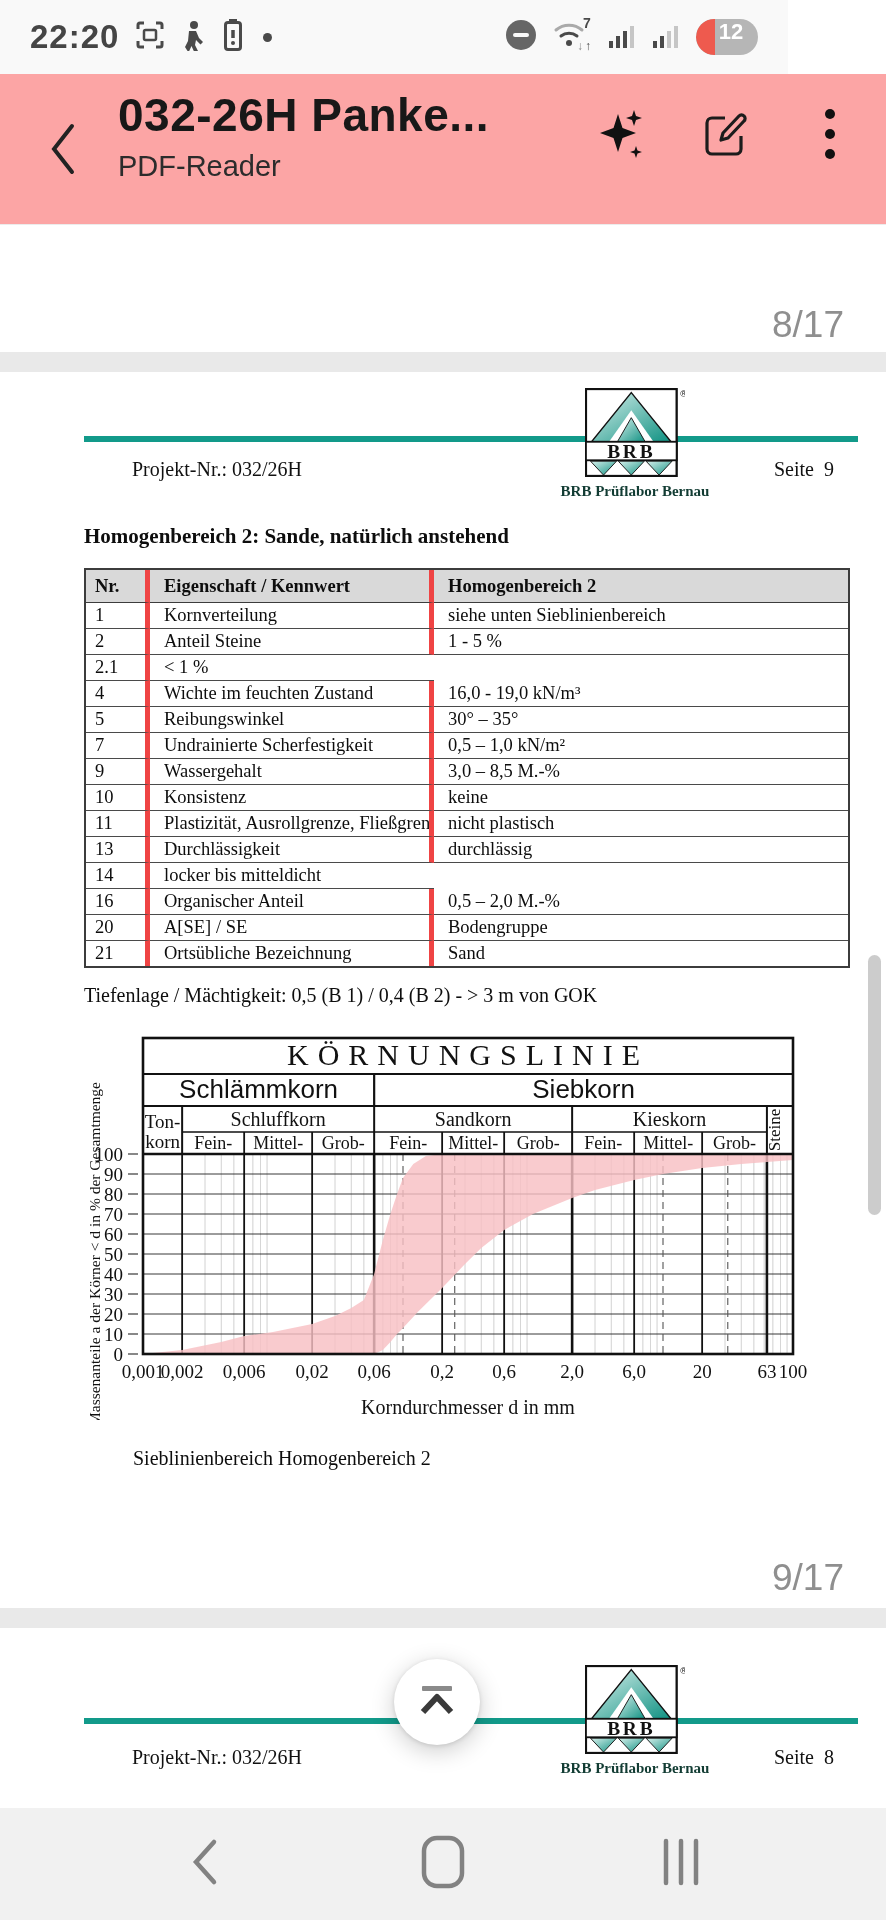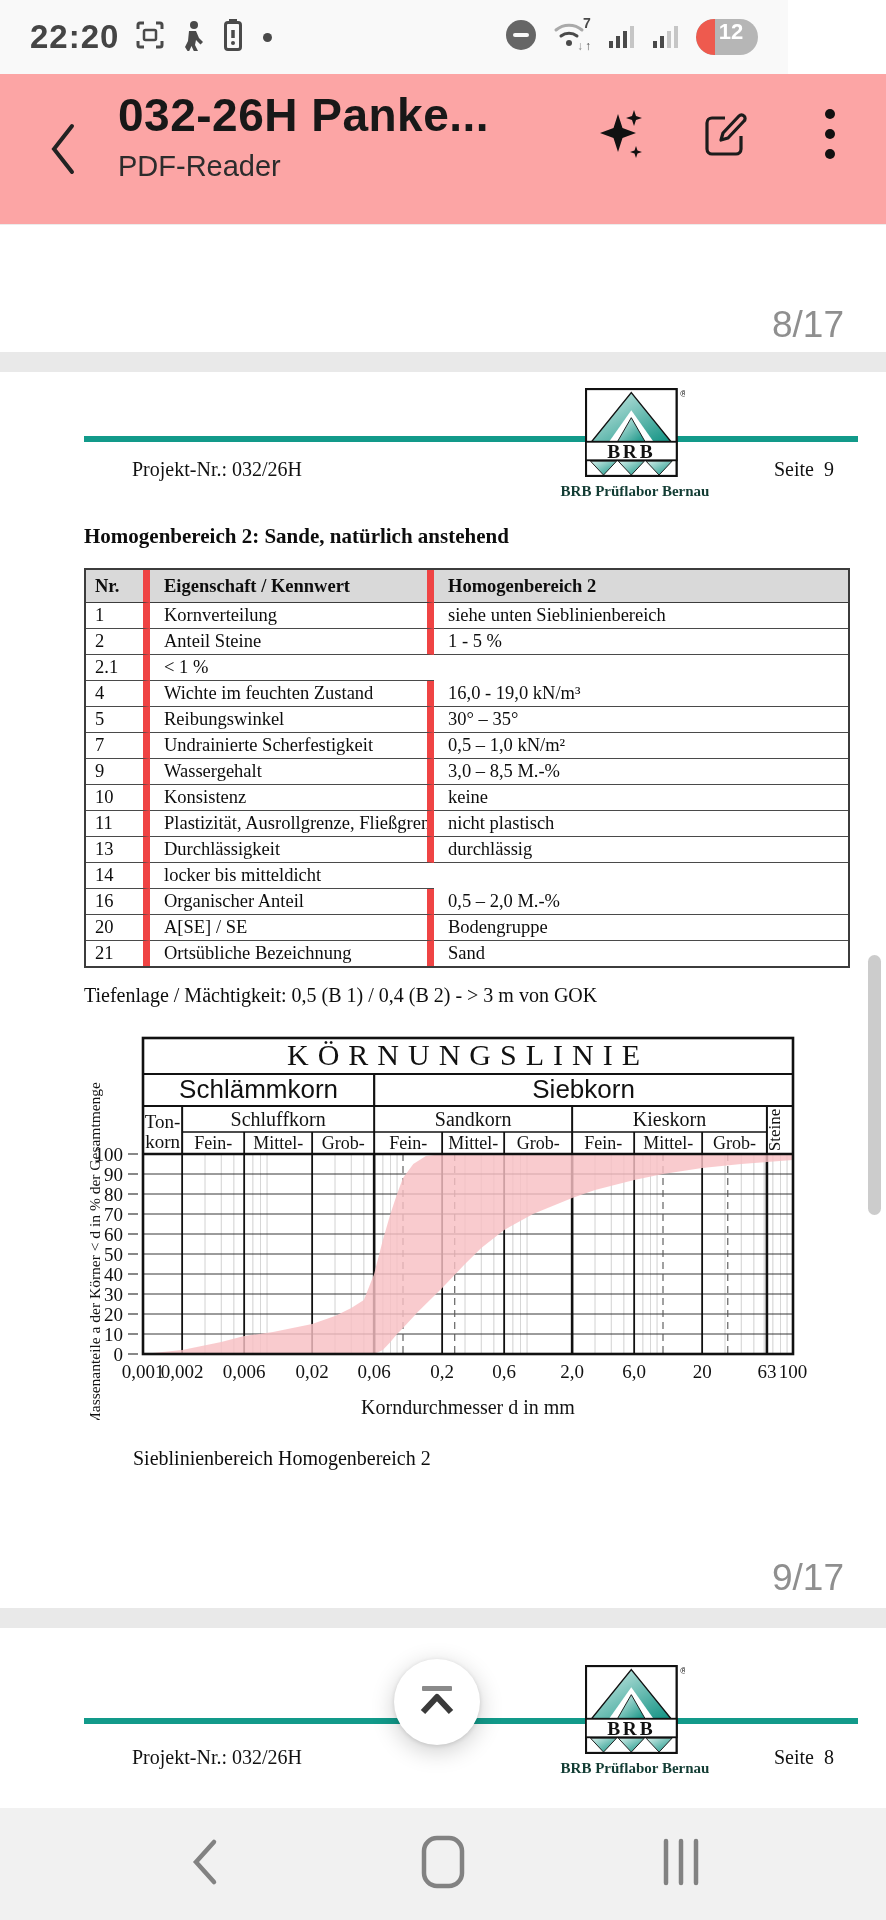--- a/index.html
+++ b/index.html
@@ -44,21 +44,21 @@
   .proj-label{position:absolute;left:84px;font-family:"Liberation Serif",serif;font-size:20px;color:#111;margin-left:48px;}
   .seite-label{position:absolute;right:52px;font-family:"Liberation Serif",serif;font-size:20px;color:#111;white-space:pre;}
 
   .doc-heading{position:absolute;left:84px;font-family:"Liberation Serif",serif;
                font-weight:700;font-size:21px;color:#0d0d0d;}
 
   
   .spec-table{position:absolute;left:84px;top:196px;width:762px;border:2px solid #3c3c3c;
               font-family:"Liberation Serif",serif;font-size:18.5px;color:#0d0d0d;}
   .t-row{display:grid;grid-template-columns:64px 284px 1fr;}
-  .t-row>div{border-right:7px solid #ef4444;border-bottom:1px solid #4a4a4a;
+  .t-row>div{border-right:5px solid #ef4444;border-bottom:1px solid #4a4a4a;
              padding:0 0 0 14px;height:25px;line-height:25px;white-space:nowrap;overflow:hidden;}
   .t-row>div:first-child{padding-left:9px;}
   .t-row>div:last-child{border-right:none;}
   .t-row:last-child>div{border-bottom:none;}
   .t-head>div{background:#d9d9d9;font-weight:700;height:32px;line-height:32px;
               border-bottom:1.5px solid #3c3c3c;}
 
   .tiefen-label{position:absolute;left:84px;font-family:"Liberation Serif",serif;font-size:20px;color:#0d0d0d;}
   .chart-caption{position:absolute;left:133px;font-family:"Liberation Serif",serif;font-size:20px;color:#0d0d0d;}
 

